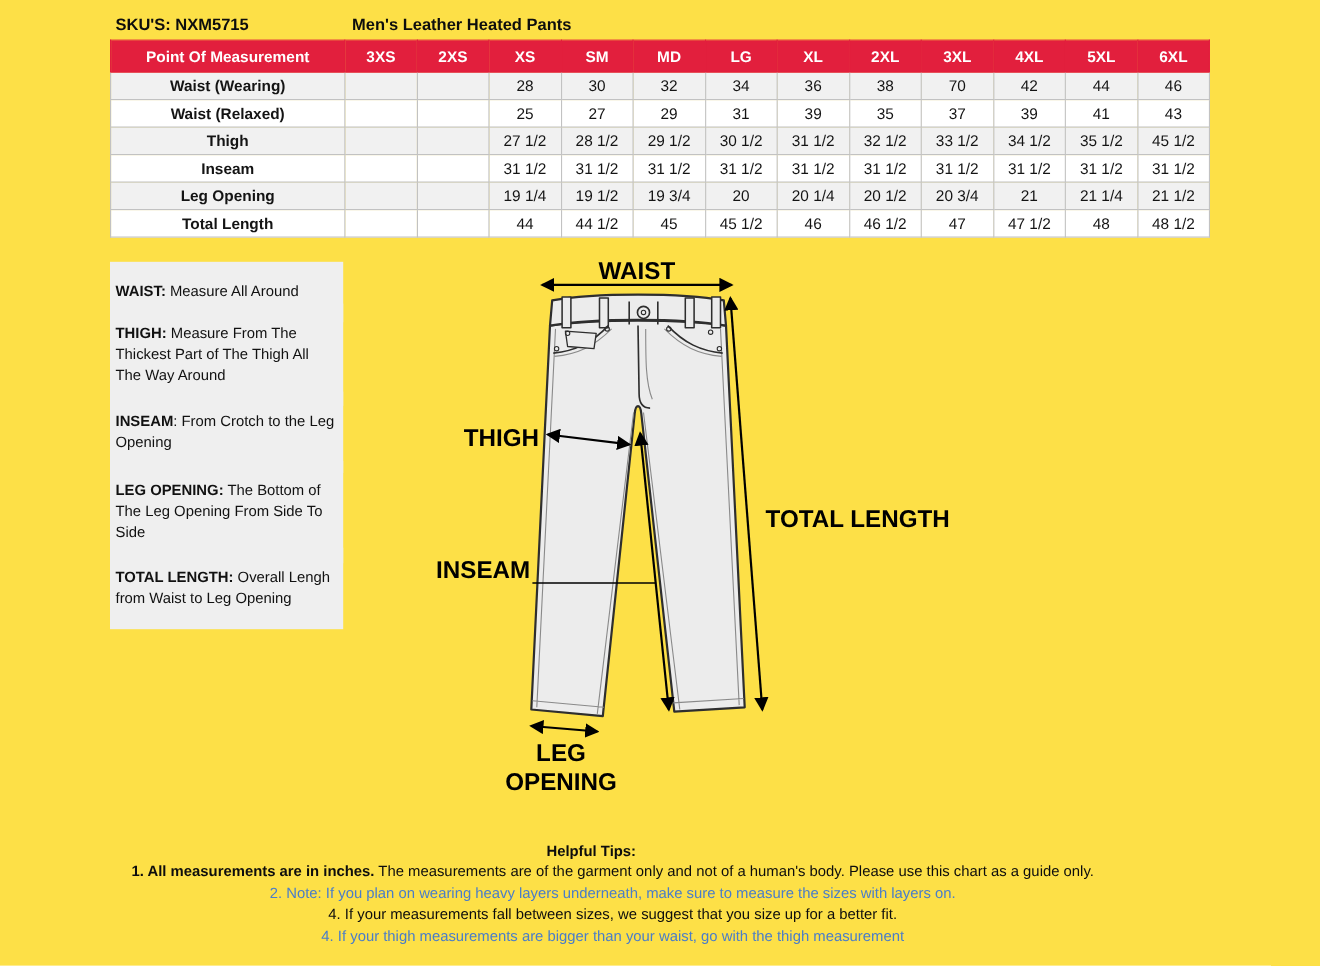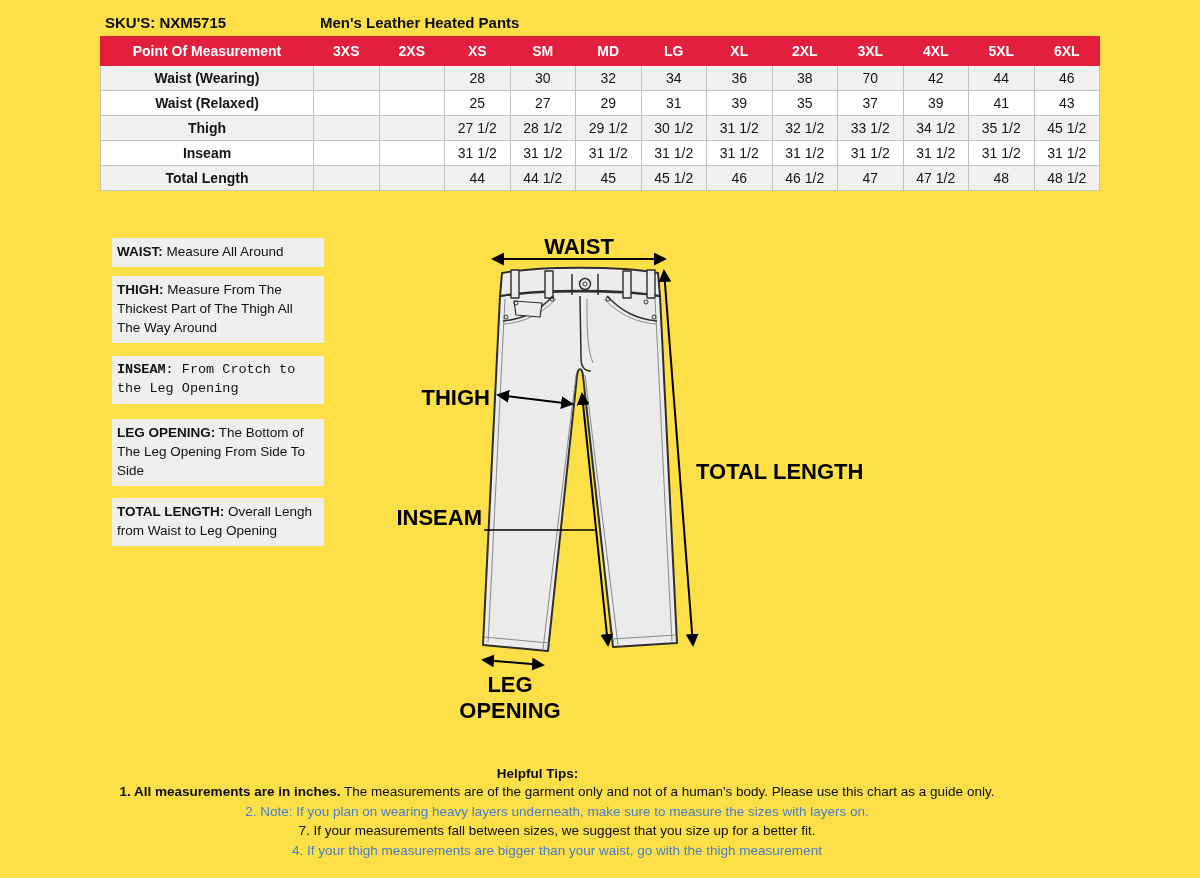--- a/index.html
+++ b/index.html
@@ -22,25 +22,25 @@
   }
   .size-table td {
     border:1px solid #c2c2c2; height:24px; padding:0; text-align:center;
     background:#fff; color:#141414;
   }
   .size-table tbody tr:nth-child(odd) td { background:#f1f1f1; }
   .size-table td.row-label { font-weight:bold; }
 
   
   .guide {
-    position:absolute; left:112px; width:202px; background:#efefef;
-    font-size:13.5px; line-height:1.4; padding:5px 5px; color:#111;
+    position:absolute; left:100px; width:202px; background:#efefef;
+    font-size:13.5px; line-height:1.4; padding:18px 5px; color:#111;
   }
   .guide b { font-weight:bold; }
-  .g1 { top:238px; } .g2 { top:276px; } .g3 { top:356px;font-family:Liberation Mono, monospace; } .g4 { top:419px; } .g5 { top:498px; }
+  .g1 { top:238px; } .g2 { top:276px; } .g3 { top:356px; } .g4 { top:419px; } .g5 { top:498px; }
 
   
   .pants-svg { position:absolute; left:380px; top:233px; width:520px; height:500px; }
   .dlabel { font-family:"Liberation Sans", sans-serif; font-size:22px; font-weight:bold; fill:#000; }
   .outline { fill:#ececec; stroke:#2e2e2e; stroke-width:2; stroke-linejoin:round; }
   .detail  { fill:none; stroke:#2e2e2e; stroke-width:1.5; }
   .stitch  { fill:none; stroke:#8a8a8a; stroke-width:1; }
   .arrow   { stroke:#000; stroke-width:2; fill:none; }
   .leader  { stroke:#000; stroke-width:1.5; fill:none; }
 
@@ -146,20 +146,35 @@
         <td>31 1/2</td>
         <td>31 1/2</td>
         <td>31 1/2</td>
         <td>31 1/2</td>
         <td>31 1/2</td>
         <td>31 1/2</td>
         <td>31 1/2</td>
         <td>31 1/2</td>
       </tr>
       <tr>
+        <td class="row-label">Leg Opening</td>
+        <td></td>
+        <td></td>
+        <td>19 1/4</td>
+        <td>19 1/2</td>
+        <td>19 3/4</td>
+        <td>20</td>
+        <td>20 1/4</td>
+        <td>20 1/2</td>
+        <td>20 3/4</td>
+        <td>21</td>
+        <td>21 1/4</td>
+        <td>21 1/2</td>
+      </tr>
+      <tr>
         <td class="row-label">Total Length</td>
         <td></td>
         <td></td>
         <td>44</td>
         <td>44 1/2</td>
         <td>45</td>
         <td>45 1/2</td>
         <td>46</td>
         <td>46 1/2</td>
         <td>47</td>
@@ -225,17 +240,17 @@
     <text class="dlabel" x="102" y="292" text-anchor="end">INSEAM</text>
     <text class="dlabel" x="316" y="246" text-anchor="start">TOTAL LENGTH</text>
     <text class="dlabel" x="130" y="459" text-anchor="middle">LEG</text>
     <text class="dlabel" x="130" y="485" text-anchor="middle">OPENING</text>
   </svg>
 
   <div class="tips">
     <div class="tip-heading">Helpful Tips:</div>
     <div class="tip-line"><b>1. All measurements are in inches.</b><span> The measurements are of the garment only and not of a human's body. Please use this chart as a guide only.</span></div>
     <div class="tip-line tip-blue">2. Note: If you plan on wearing heavy layers underneath, make sure to measure the sizes with layers on.</div>
-    <div class="tip-line">7. If your measurements fall between sizes, we suggest that you size up for a better fit.</div>
+    <div class="tip-line">4. If your measurements fall between sizes, we suggest that you size up for a better fit.</div>
     <div class="tip-line tip-blue">4. If your thigh measurements are bigger than your waist, go with the thigh measurement</div>
   </div>
 
 </div>
 
 </body></html>

